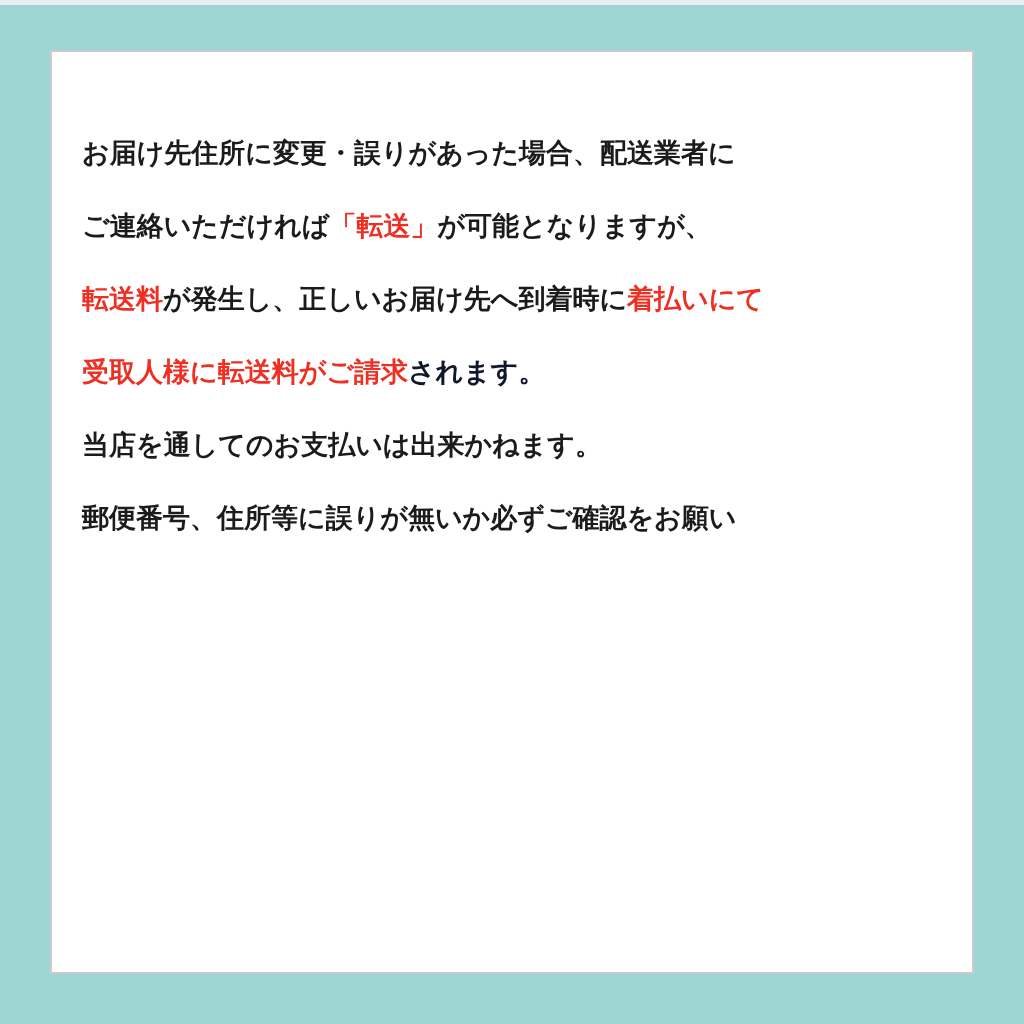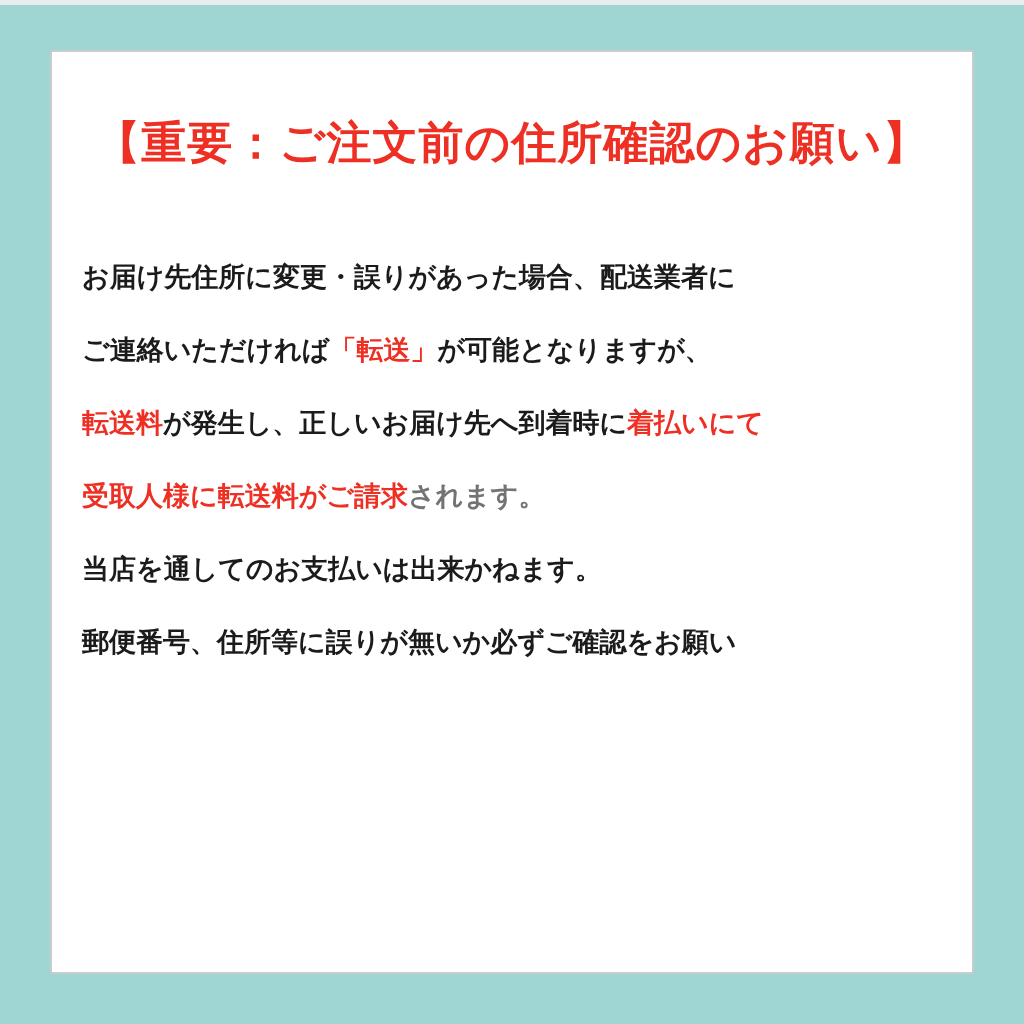--- a/index.html
+++ b/index.html
@@ -50,22 +50,21 @@
   .body-line {
     white-space: nowrap;
   }
 </style>
 </head>
 <body style="background: rgb(159, 214, 211);">
 
 <div class="top-strip" style="background: rgb(233, 237, 237);"></div>
 
 <div class="notice-card" style="background: rgb(255, 255, 255); border-color: rgb(200, 204, 204);">
-  <div class="notice-title" style="color: rgb(238, 48, 36);">【重要：ご注文前の住所確認のお願い】</div>
   <div class="notice-body">
       <div class="body-line"><span style="color: rgb(27, 27, 27);">お届け先住所に変更・誤りがあった場合、配送業者に</span></div>
       <div class="body-line"><span style="color: rgb(27, 27, 27); margin-top: 16px;">ご連絡いただければ</span><span style="color: rgb(238, 48, 36);">「転送」</span><span style="color: rgb(27, 27, 27);">が可能となりますが、</span></div>
       <div class="body-line"><span style="color: rgb(238, 48, 36);">転送料</span><span style="color: rgb(27, 27, 27);">が発生し、正しいお届け先へ到着時に</span><span style="color: rgb(238, 48, 36);">着払いにて</span></div>
-      <div class="body-line"><span style="color: rgb(238, 48, 36); text-align: center;">受取人様に転送料がご請求</span><span style="color: #737373; margin-top: 28px;">されます。</span></div>
+      <div class="body-line"><span style="color: rgb(238, 48, 36); text-align: center;">受取人様に転送料がご請求</span><span style="color: #0f172a; margin-top: 28px;">されます。</span></div>
       <div class="body-line"><span style="color: rgb(27, 27, 27);">当店を通してのお支払いは出来かねます。</span></div>
       <div class="body-line"><span style="color: rgb(27, 27, 27);">郵便番号、住所等に誤りが無いか必ずご確認をお願い</span></div>
     </div>
 </div>
 
 </body></html>

